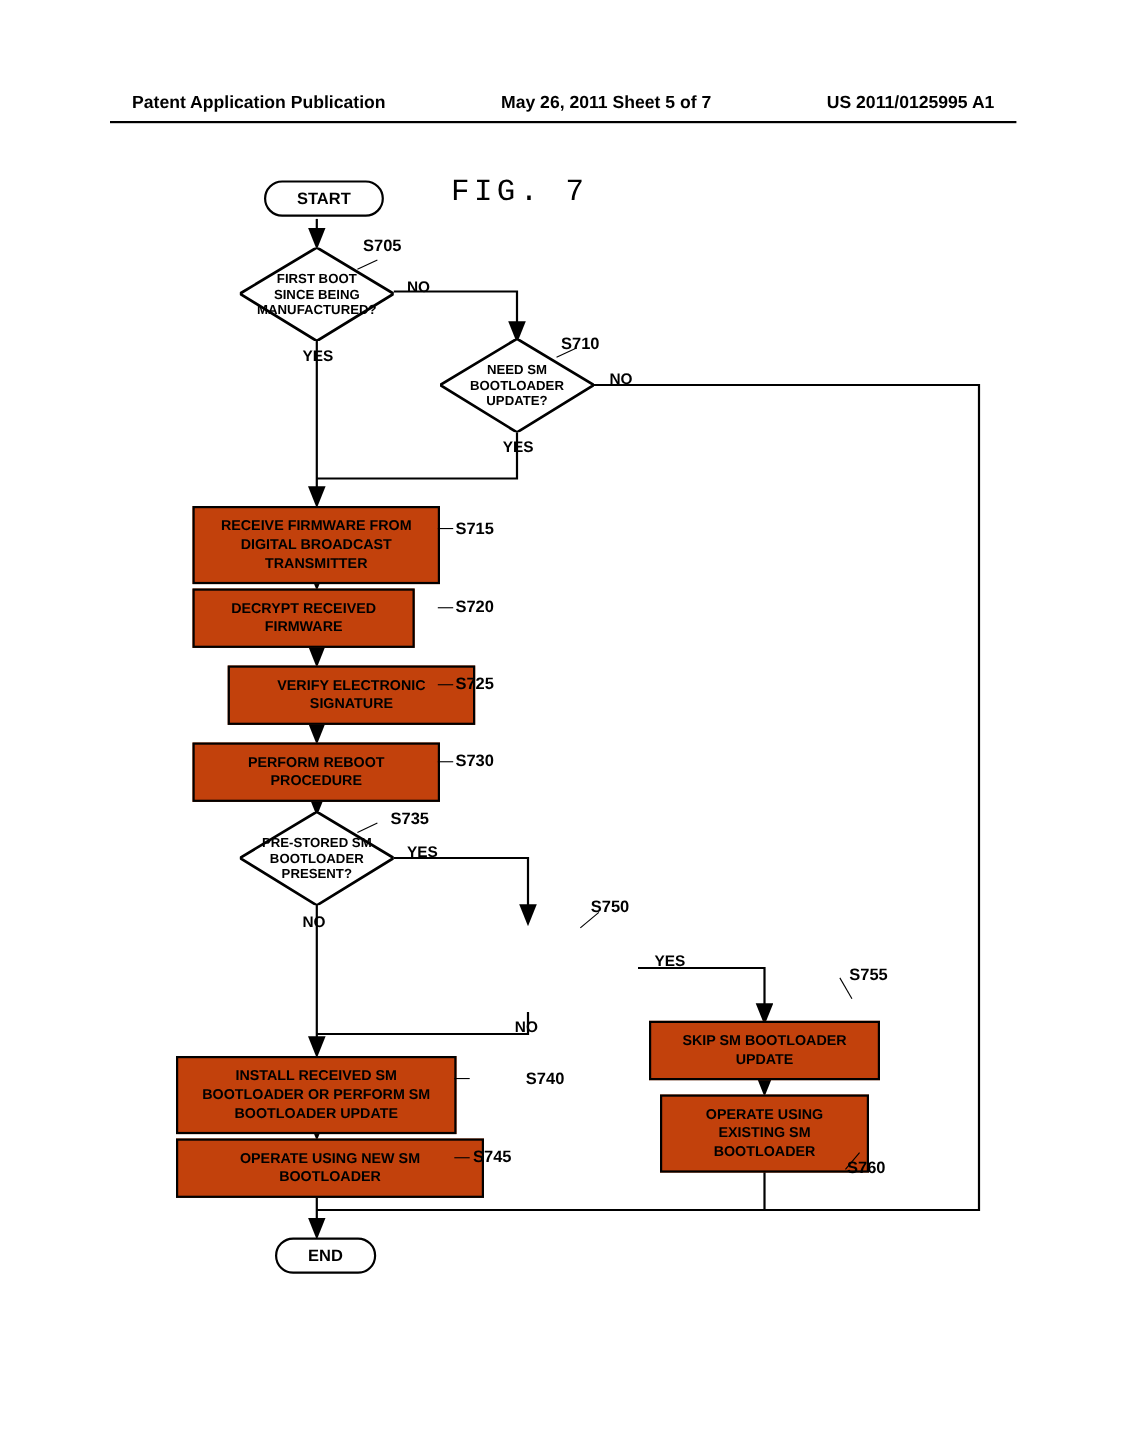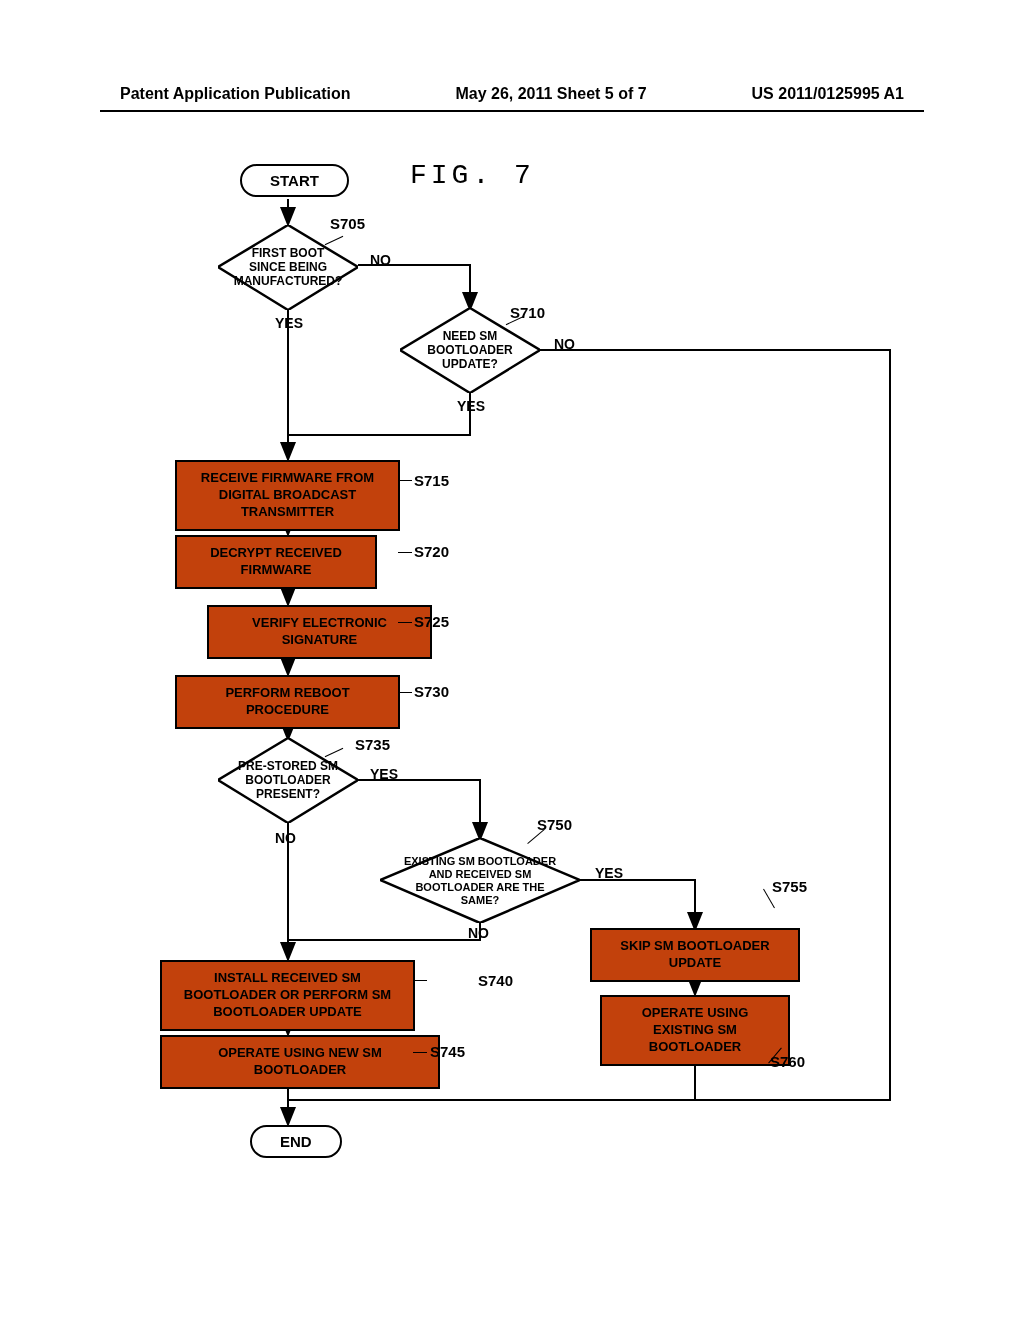--- a/index.html
+++ b/index.html
@@ -214,26 +214,20 @@
     <svg class="decision">
         <polygon points="70,0 140,42 70,85 0,42" fill="#fff" stroke="#000" stroke-width="2.5"></polygon>
       </svg>
     <div class="decision-text">PRE-STORED SM BOOTLOADER PRESENT?</div>
   </div>
   <div class="step-label" style="left:202px; top:576px;margin-left:13px;">S735</div>
   <div class="lead-line" style="left:184px; top:592px; width:20px; transform:rotate(-25deg);"></div>
   <div class="label" style="left:230px; top:606px;">YES</div>
   <div class="label" style="left:135px; top:670px;">NO</div>
 
-  <div class="decision-wrap" style="left:240px; top:678px; width:200px; height:85px;">
-    <svg class="decision">
-        <polygon points="100,0 200,42 100,85 0,42" fill="#fff" stroke="#000" stroke-width="2.5"></polygon>
-      </svg>
-    <div class="decision-text" style="font-size:11px;">EXISTING SM BOOTLOADER AND RECEIVED SM BOOTLOADER ARE THE SAME?</div>
-  </div>
   <div class="step-label" style="left:397px; top:656px;">S750</div>
   <div class="lead-line" style="left:385px; top:676px; width:22px; transform:rotate(-40deg);"></div>
   <div class="label" style="left:455px; top:705px;">YES</div>
   <div class="label" style="left:328px; top:765px;">NO</div>
 
   <div class="process" style="left:450px; top:768px; width:210px;">
     <span>SKIP SM BOOTLOADER UPDATE</span>
   </div>
   <div class="step-label" style="left:632px; top:718px;">S755</div>
   <div class="lead-line" style="left:618px; top:738px; width:22px; transform:rotate(60deg);"></div>

